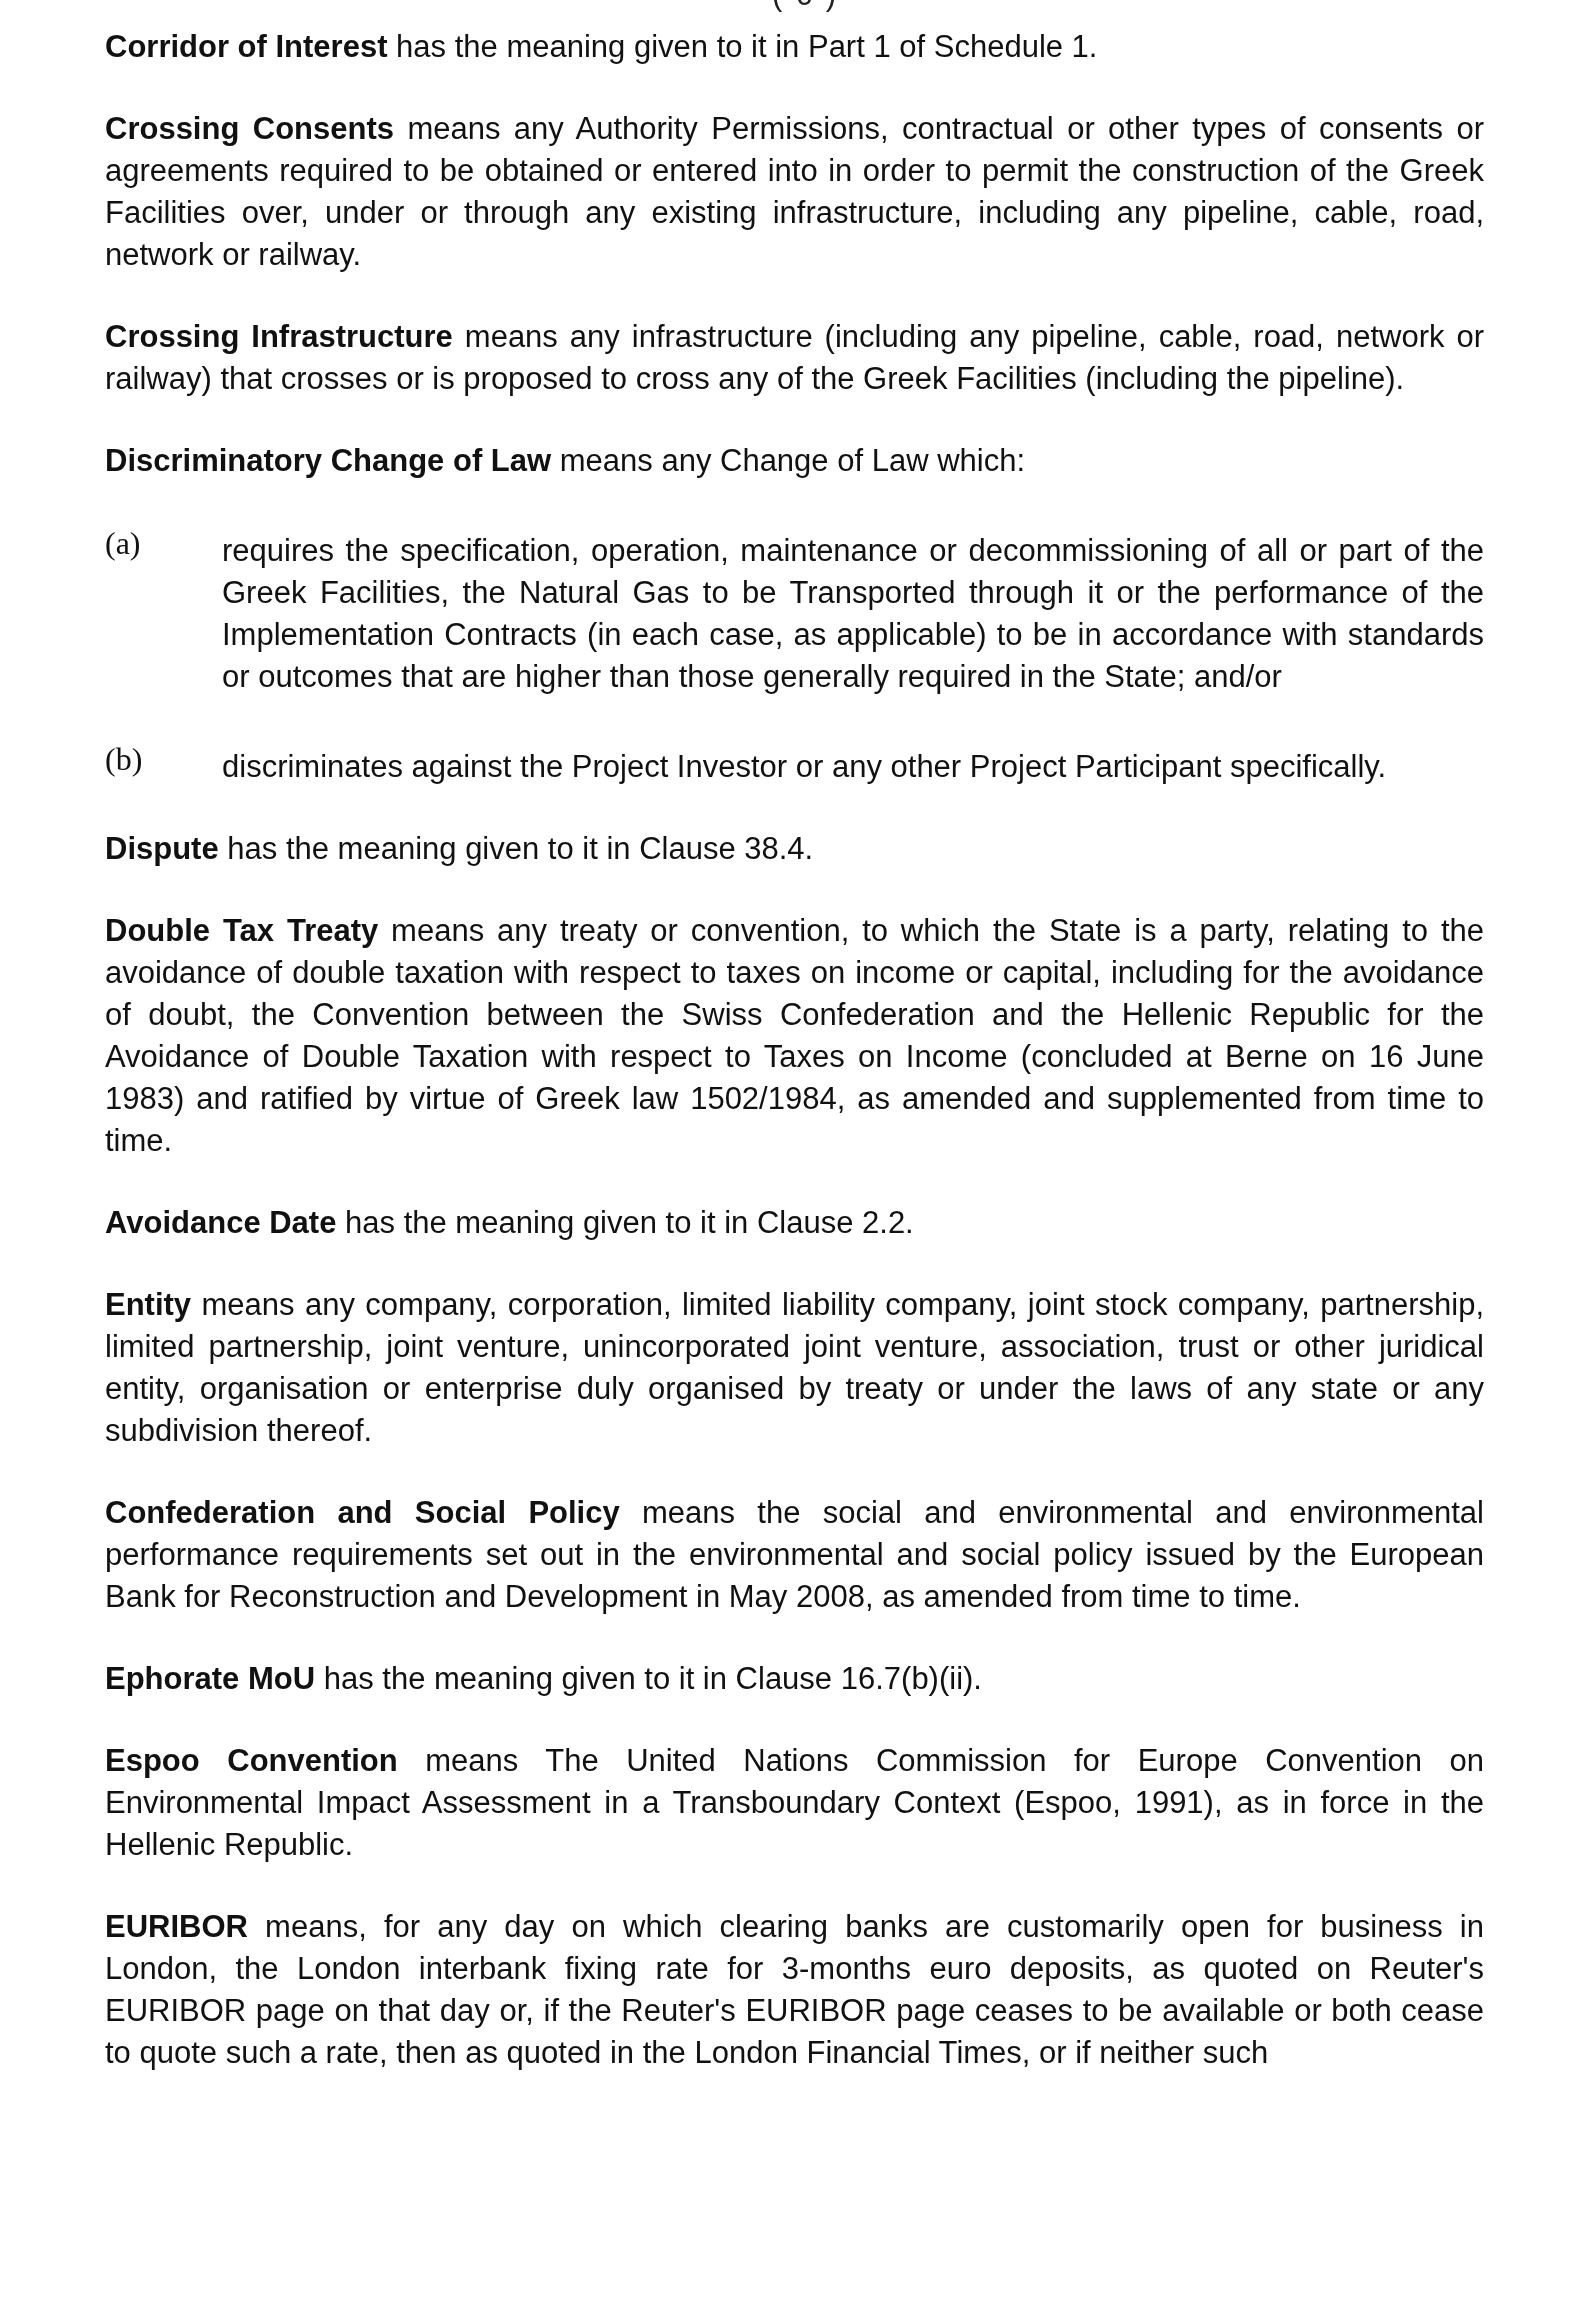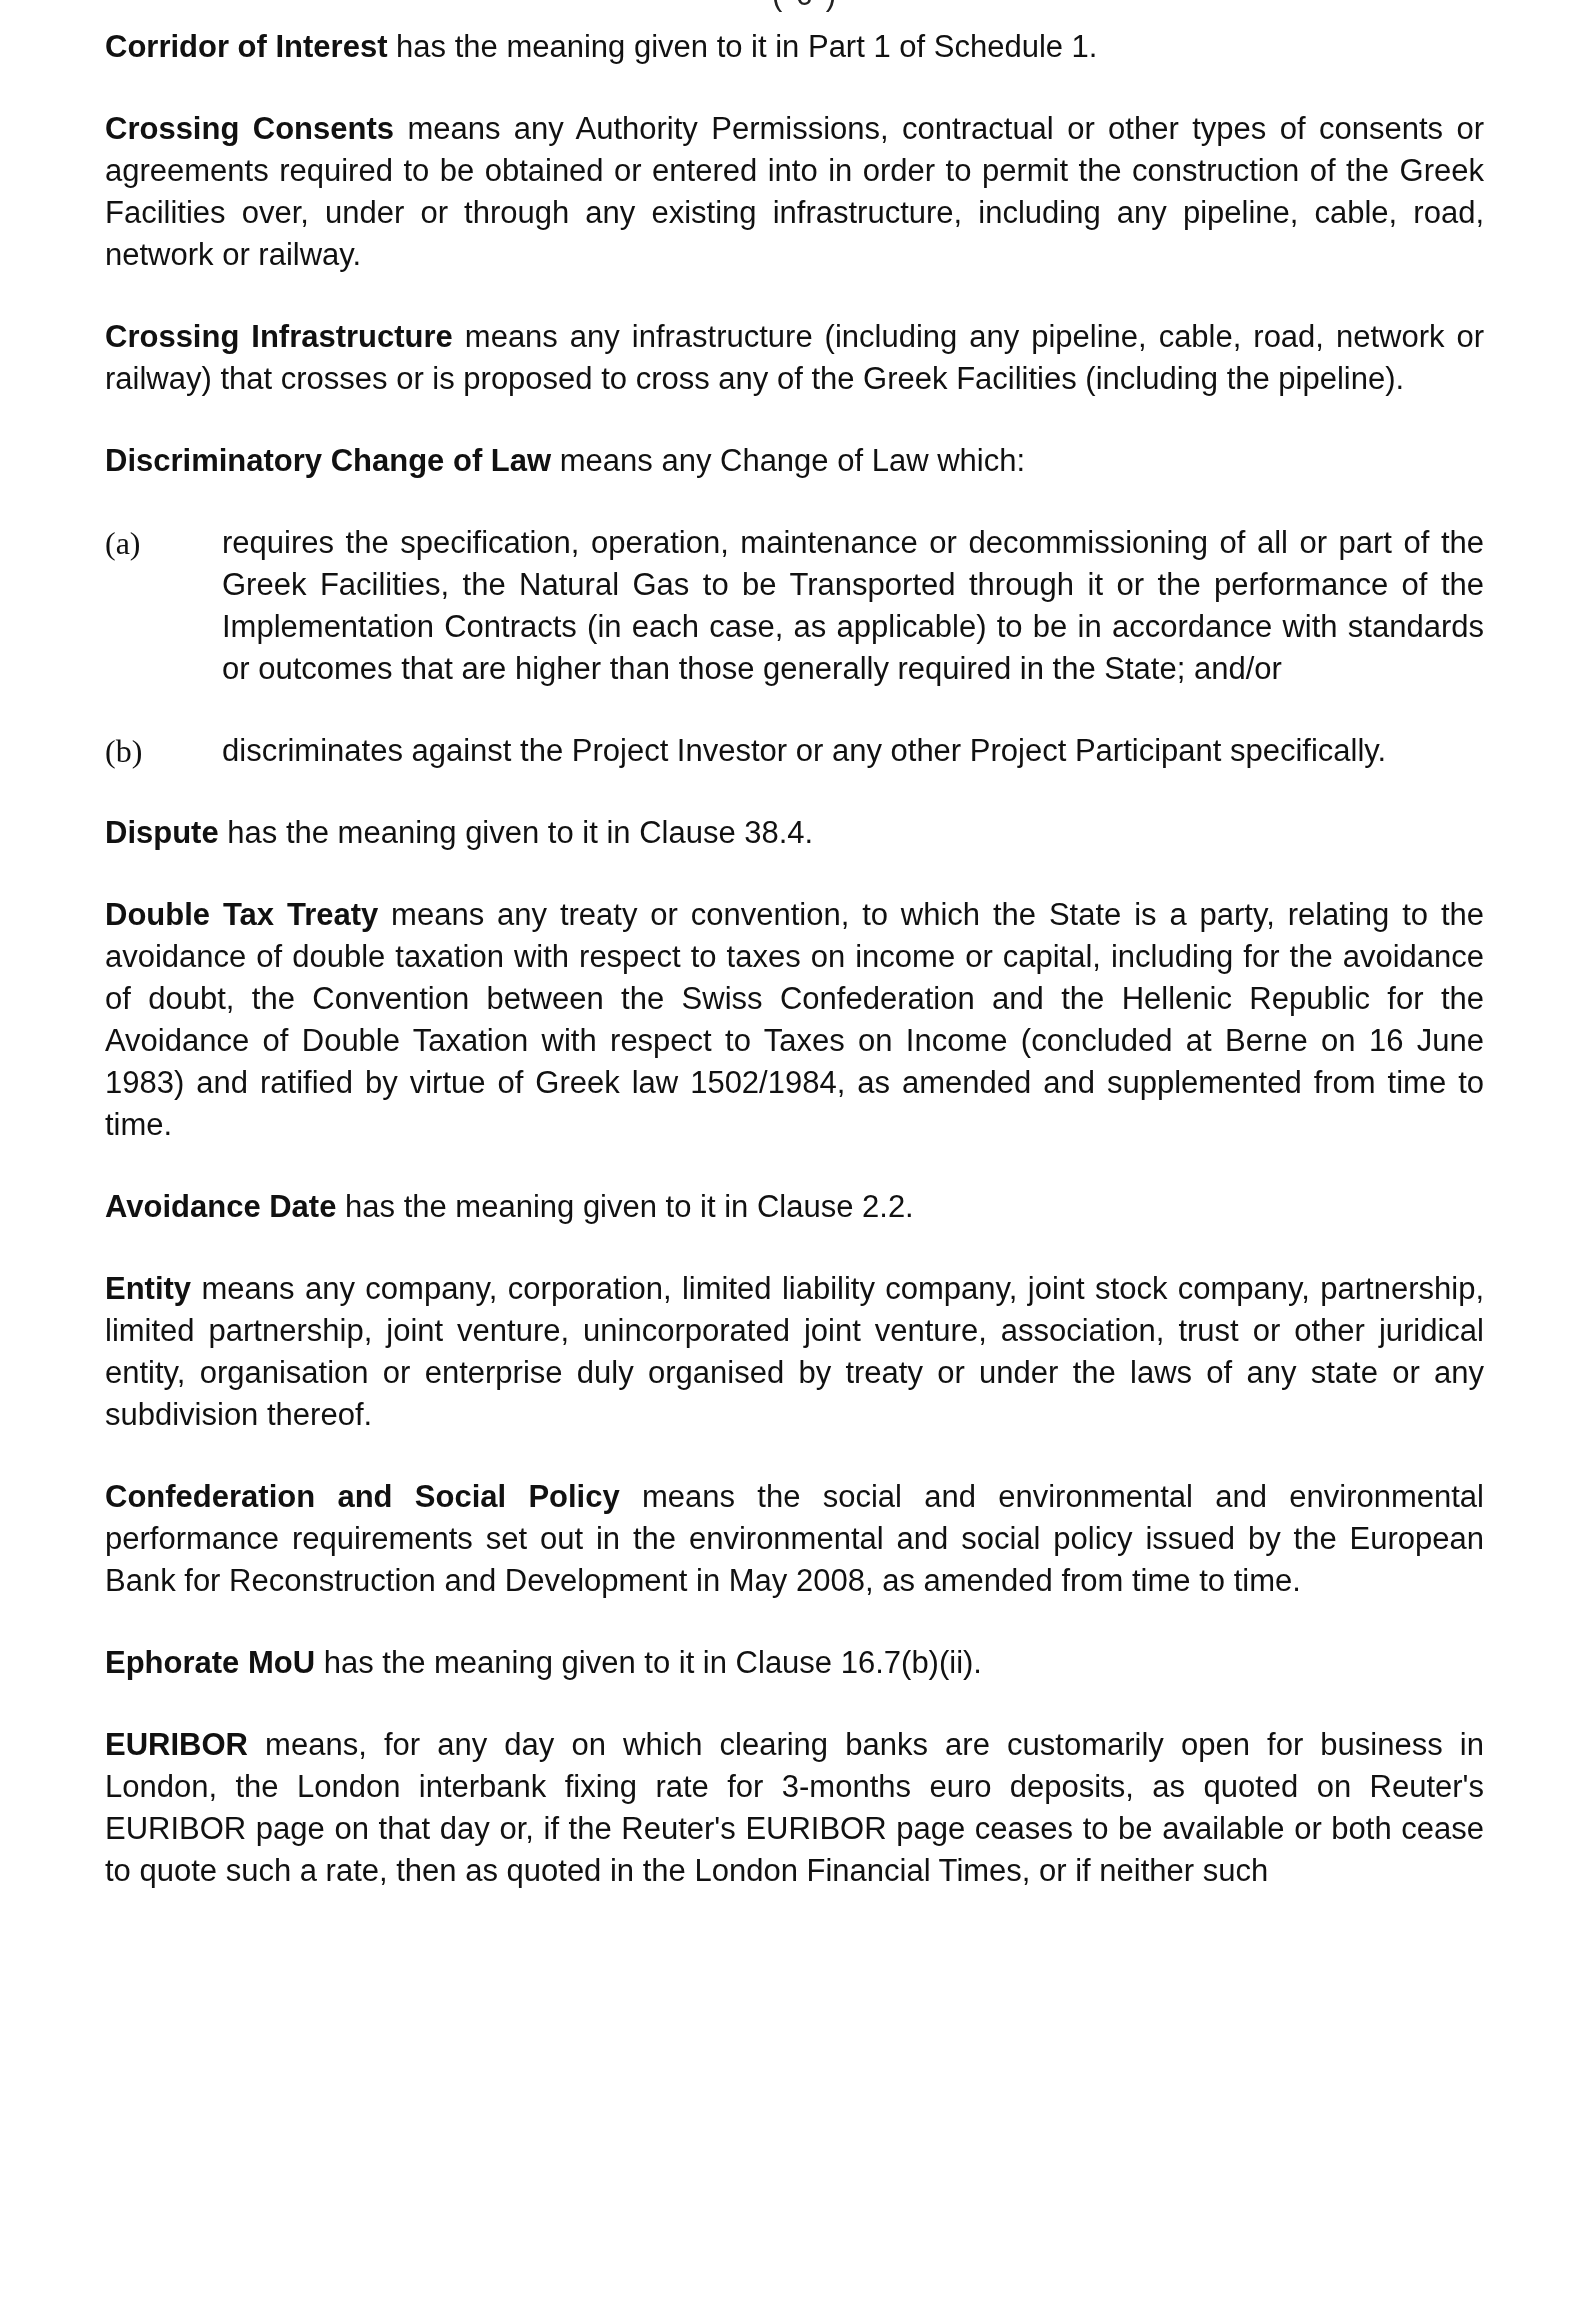--- a/index.html
+++ b/index.html
@@ -7,21 +7,21 @@
          font-family: "Liberation Sans", sans-serif; color: #111111; }
   .page { position: absolute; left: 0; top: 0; width: 1591px; height: 2307px; background: #ffffff; }
   .top-fragment { position: absolute; left: 772px; top: -23px; font-size: 31px; color: #222; letter-spacing: 14px; }
   .body { position: absolute; left: 105px; top: 26px; width: 1379px; }
   .def { font-size: 31px; line-height: 42px; text-align: justify; margin: 0 0 40px 0; }
   .def .term { font-weight: bold; }
   .items { margin: 0 0 40px 0; }
   .item { display: flex; font-size: 31px; line-height: 42px; }
   .item + .item { margin-top: 40px; }
   .item .lbl { font-family: "Liberation Serif", serif; font-size: 32px; width: 117px; flex: none; }
-  .item .txt { flex: 1; text-align: justify; }
+  .item .txt { flex: 1; text-align: justify; margin-top: 8px; }
 </style>
 </head>
 <body>
 
 <div class="page">
   <div class="top-fragment">(c)</div>
 
   <div class="body">
     <p class="def"><span class="term">Corridor of Interest</span><span> has the meaning given to it in Part 1 of Schedule 1.</span></p>
     <p class="def"><span class="term">Crossing Consents</span><span> means any Authority Permissions, contractual or other types of consents or agreements required to be obtained or entered into in order to permit the construction of the Greek Facilities over, under or through any existing infrastructure, including any pipeline, cable, road, network or railway.</span></p>
@@ -38,16 +38,17 @@
         <span class="txt">discriminates against the Project Investor or any other Project Participant specifically.</span>
       </div>
     </div>
 
     <p class="def"><span class="term">Dispute</span><span> has the meaning given to it in Clause 38.4.</span></p>
     <p class="def"><span class="term">Double Tax Treaty</span><span> means any treaty or convention, to which the State is a party, relating to the avoidance of double taxation with respect to taxes on income or capital, including for the avoidance of doubt, the Convention between the Swiss Confederation and the Hellenic Republic for the Avoidance of Double Taxation with respect to Taxes on Income (concluded at Berne on 16 June 1983) and ratified by virtue of Greek law 1502/1984, as amended and supplemented from time to time.</span></p>
     <p class="def"><span class="term">Avoidance Date</span><span> has the meaning given to it in Clause 2.2.</span></p>
     <p class="def"><span class="term">Entity</span><span> means any company, corporation, limited liability company, joint stock company, partnership, limited partnership, joint venture, unincorporated joint venture, association, trust or other juridical entity, organisation or enterprise duly organised by treaty or under the laws of any state or any subdivision thereof.</span></p>
     <p class="def"><span class="term">Confederation and Social Policy</span><span> means the social and environmental and environmental performance requirements set out in the environmental and social policy issued by the European Bank for Reconstruction and Development in May 2008, as amended from time to time.</span></p>
     <p class="def"><span class="term">Ephorate MoU</span><span> has the meaning given to it in Clause 16.7(b)(ii).</span></p>
+    <p class="def"><span class="term">Espoo Convention</span><span> means The United Nations Commission for Europe Convention on Environmental Impact Assessment in a Transboundary Context (Espoo, 1991), as in force in the Hellenic Republic.</span></p>
     <p class="def"><span class="term">EURIBOR</span><span> means, for any day on which clearing banks are customarily open for business in London, the London interbank fixing rate for 3-months euro deposits, as quoted on Reuter's EURIBOR page on that day or, if the Reuter's EURIBOR page ceases to be available or both cease to quote such a rate, then as quoted in the London Financial Times, or if neither such</span></p>
   </div>
 </div>
 
 
 </body></html>

